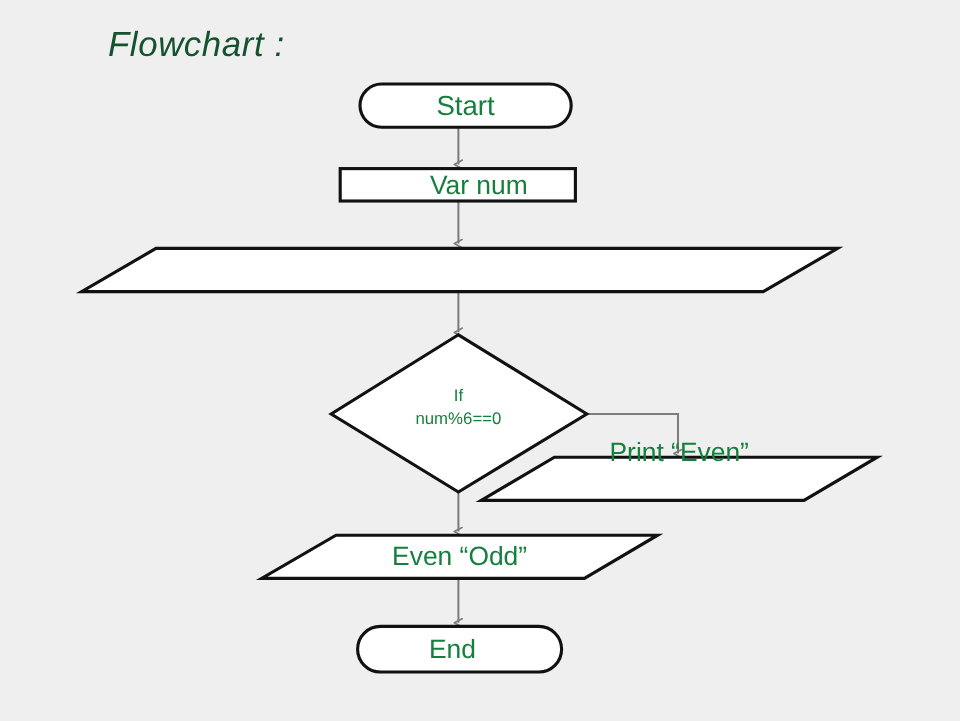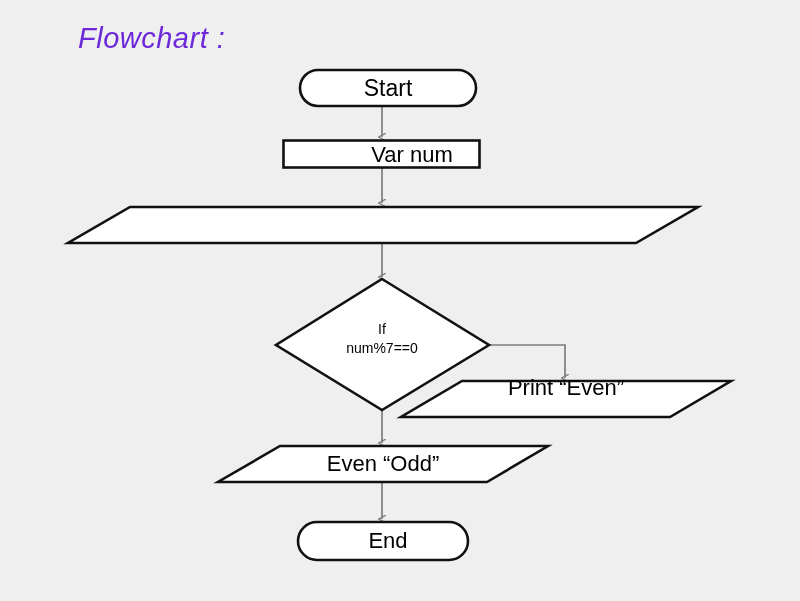--- a/index.html
+++ b/index.html
@@ -19,66 +19,66 @@
   }
   #flow-svg {
     position: absolute;
     left: 0;
     top: 0;
     width: 800px;
     height: 601px;
   }
   .title {
     position: absolute;
-    left: 78px;
+    left: 90px;
     top: 22px;
     font-family: "Liberation Sans", sans-serif;
     font-style: italic;
     font-size: 29px;
     font-weight: 400;
-    color: #6d28d9;
+    color: #14532d;
     letter-spacing: 0.5px;
     white-space: nowrap;
   }
   .node-label {
     position: absolute;
     font-family: "Liberation Sans", sans-serif;
-    color: #000000;
+    color: #15803d;
     white-space: nowrap;
     text-align: center;
     pointer-events: none;
   }
   .lbl-start {
     left: 300px; top: 75px; width: 176px;
     font-size: 23px;
   }
   .lbl-varnum {
-    left: 296px; top: 142px; width: 232px;
+    left: 283px; top: 142px; width: 232px;
     font-size: 22px;
   }
   .lbl-input {
     left: 130px; top: 211px; width: 506px;
     font-size: 23px;
   }
   .lbl-decision {
     left: 297px; top: 320px; width: 170px;
     font-size: 14px;
     font-weight: normal;
     line-height: 1.35;
   }
   .lbl-even {
-    left: 432px; top: 375px; width: 268px;
+    left: 432px; top: 364px; width: 268px;
     font-size: 22px;
   }
   .lbl-odd {
     left: 249px; top: 451px; width: 268px;
     font-size: 22px;
   }
   .lbl-end {
-    left: 303px; top: 528px; width: 170px;
+    left: 292px; top: 528px; width: 170px;
     font-size: 22px;
   }
 </style>
 </head>
 <body>
 
 <div id="canvas">
 
   <div class="title">Flowchart :</div>
 
@@ -120,21 +120,21 @@
     </g>
   </svg>
 
   <div class="node-label lbl-start">Start</div>
 
   <div class="node-label lbl-varnum">Var num</div>
 
 
   <div class="node-label lbl-decision">
     <div>If</div>
-    <div>num%7==0</div>
+    <div>num%6==0</div>
   </div>
 
   <div class="node-label lbl-even">Print “Even”</div>
 
   <div class="node-label lbl-odd">Even “Odd”</div>
 
   <div class="node-label lbl-end">End</div>
 
 </div>
 

